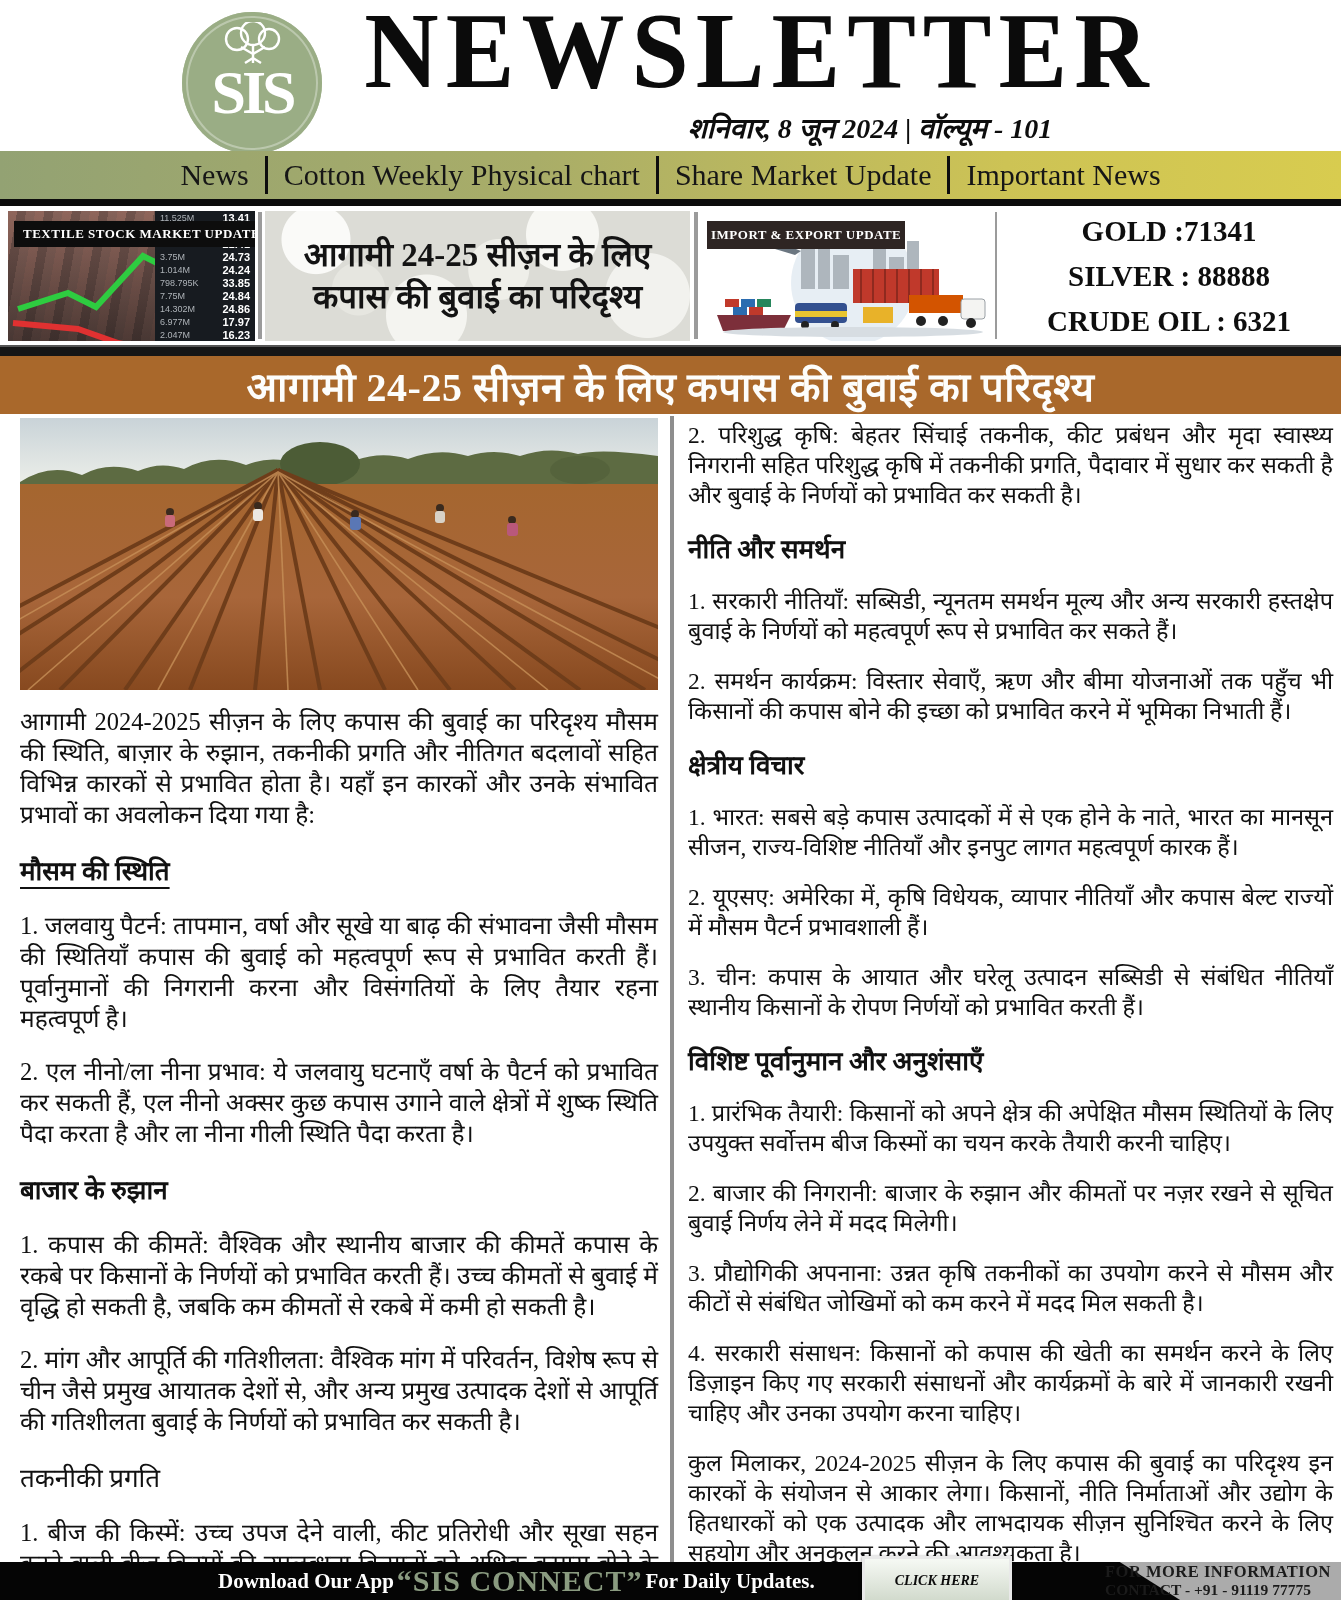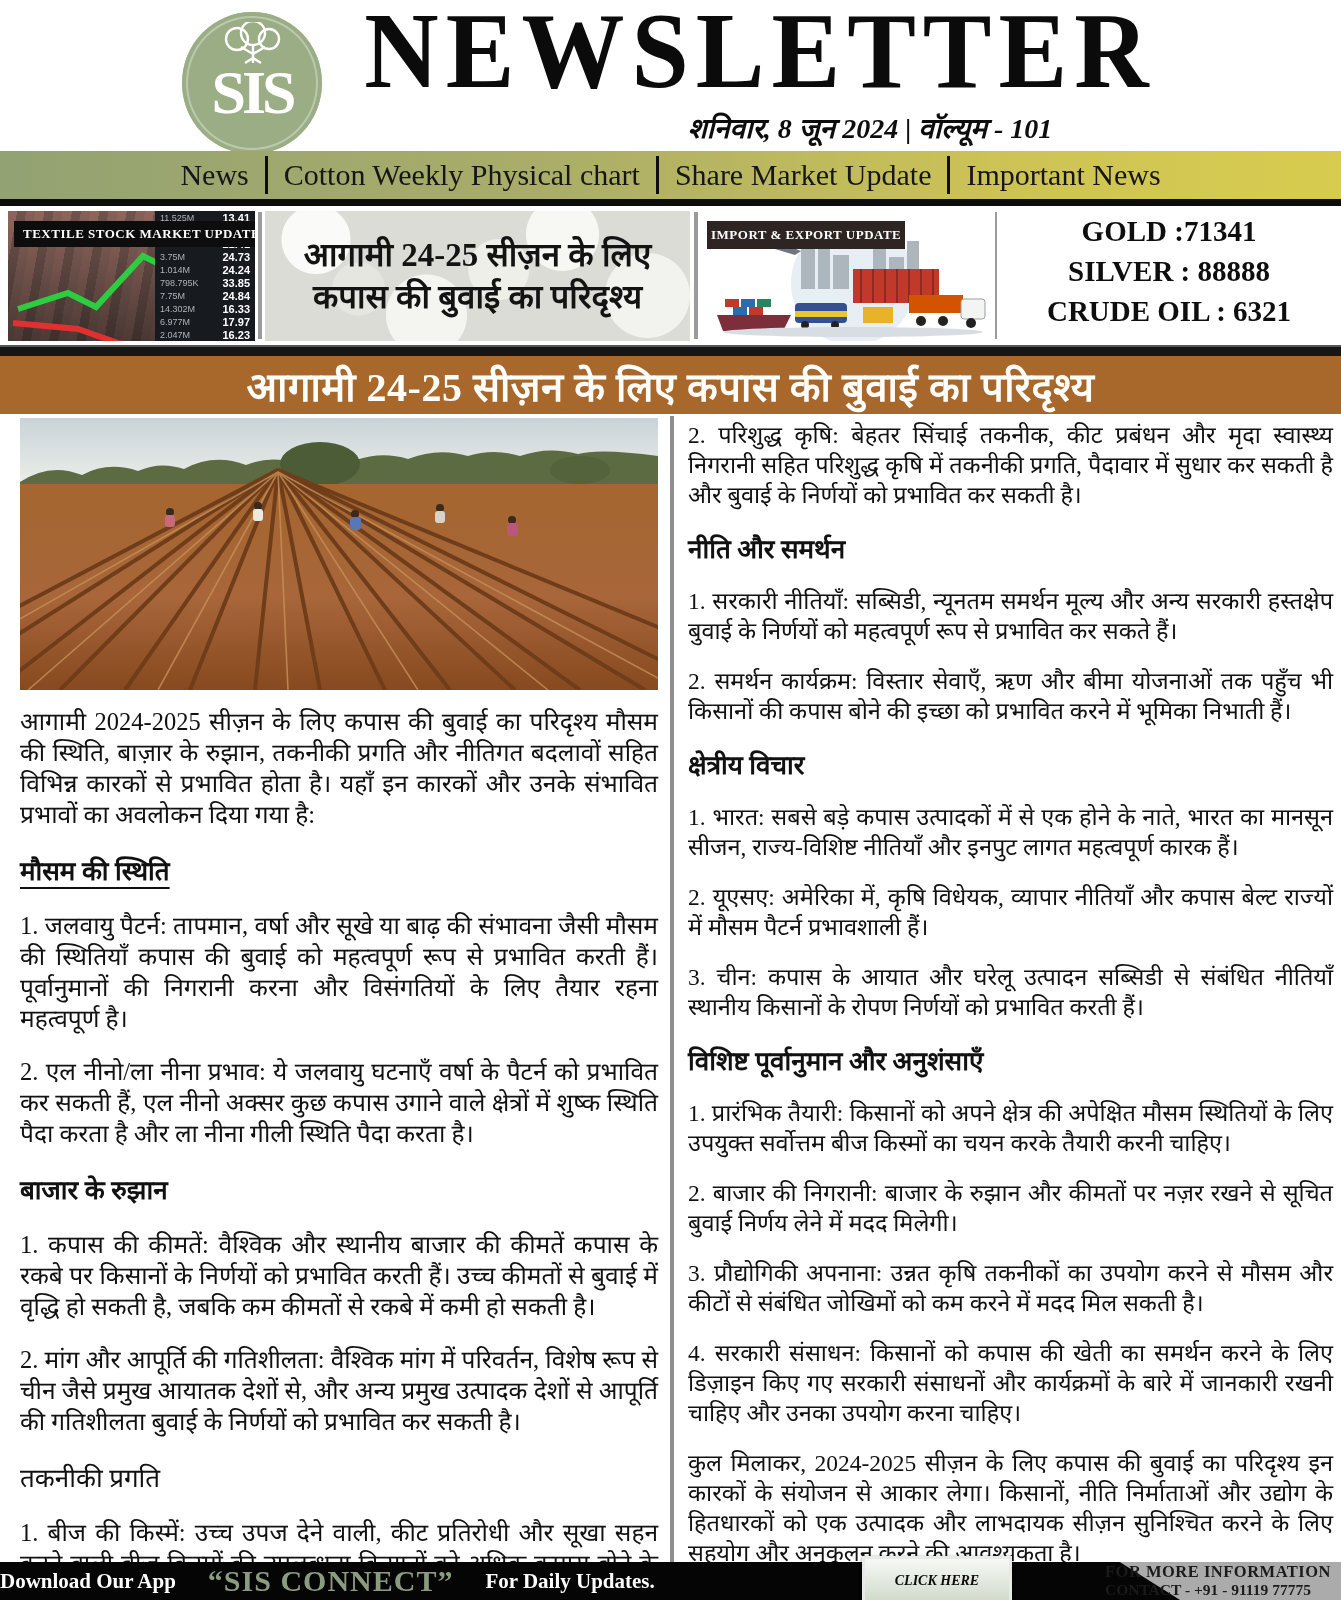--- a/index.html
+++ b/index.html
@@ -57,21 +57,21 @@
       radial-gradient(circle at 22% 60%,#e6e6e0 0 26px,transparent 27px);
     display:flex;align-items:center;justify-content:center;}
   .cotton-head-text{width:370px;text-align:center;font-size:33px;line-height:42px;
                     font-weight:bold;color:#131313;}
 
   .impexp{left:703px;width:290px;background:#fff;}
   .impexp-label{position:absolute;left:4px;top:10px;background:#2e2523;color:#fff;
                 font-size:13px;font-weight:bold;letter-spacing:.5px;padding:6px 4px;white-space:nowrap;}
 
   .prices{left:997px;width:344px;background:#fff;display:flex;flex-direction:column;
-          align-items:center;justify-content:flex-start;}
+          align-items:center;justify-content:space-between;}
   .price-line{font-size:29px;font-weight:bold;color:#0e0e0e;line-height:40px;text-align:center;}
 
   
   .banner{position:absolute;left:0;top:356px;width:1341px;height:58px;background:#a9682b;
           display:flex;align-items:center;justify-content:center;}
   .banner-text{color:#fdfdfb;font-size:40px;font-weight:bold;letter-spacing:.5px;}
 
   
   .main{position:absolute;left:0;top:414px;width:1341px;height:1148px;overflow:hidden;}
   .col-div{position:absolute;left:670px;top:2px;height:1146px;width:4px;background:#8e8e8e;}
@@ -82,21 +82,21 @@
   .col-right .p{font-size:23.5px;line-height:30px;text-align:justify;margin:0 0 20px;font-family:Liberation Serif, serif;}
   .h3{font-size:26px;font-weight:bold;margin:6px 0 22px;}
   .col-right .h3{margin:4px 0 20px;}
   .h3.u{text-decoration:underline;text-decoration-thickness:2px;text-underline-offset:7px;}
   .h3.plain{font-weight:normal;}
 
   
   .footer{position:absolute;left:0;top:1562px;width:1341px;height:38px;background:#ababab;}
   .footer-black{position:absolute;inset:0;background:#050505;
                 clip-path:polygon(0 0,83.5% 0,88% 100%,0 100%);
-                display:flex;align-items:center;gap:32px;box-sizing:border-box;}
+                display:flex;align-items:center;gap:3px;padding-left:218px;box-sizing:border-box;}
   .dl-prefix,.dl-suffix{color:#fff;font-size:21px;font-weight:bold;white-space:nowrap;}
   .app-name{color:#8a9b80;font-size:30px;font-weight:bold;letter-spacing:1px;white-space:nowrap;}
   .click-here{position:absolute;left:862px;top:-6px;width:150px;height:50px;z-index:3;
               background:linear-gradient(180deg,#f6f9f4 0%,#cfd8ca 100%);
               border:3px solid #e9e9e9;box-shadow:0 1px 3px #0008;
               font-family:"Liberation Serif","DejaVu Serif",serif;
               font-style:italic;font-weight:bold;font-size:14px;color:#0c0c0c;cursor:pointer;text-align:center;}
   .footer-info{position:absolute;right:10px;top:1px;text-align:left;color:#1b1b1b;line-height:18px;}
   .footer-info .l1{font-size:16.5px;font-weight:bold;letter-spacing:.5px;}
   .footer-info .l2{font-size:15.5px;font-weight:bold;}
@@ -168,21 +168,21 @@
         <div class="t-row">
             <span class="t-vol">798.795K</span>
             <span class="t-price">33.85</span>
           </div>
         <div class="t-row">
             <span class="t-vol">7.75M</span>
             <span class="t-price">24.84</span>
           </div>
         <div class="t-row">
             <span class="t-vol">14.302M</span>
-            <span class="t-price">16.33</span>
+            <span class="t-price">24.86</span>
           </div>
         <div class="t-row">
             <span class="t-vol">6.977M</span>
             <span class="t-price">17.97</span>
           </div>
         <div class="t-row">
             <span class="t-vol">2.047M</span>
             <span class="t-price">16.23</span>
           </div>
       </div>

